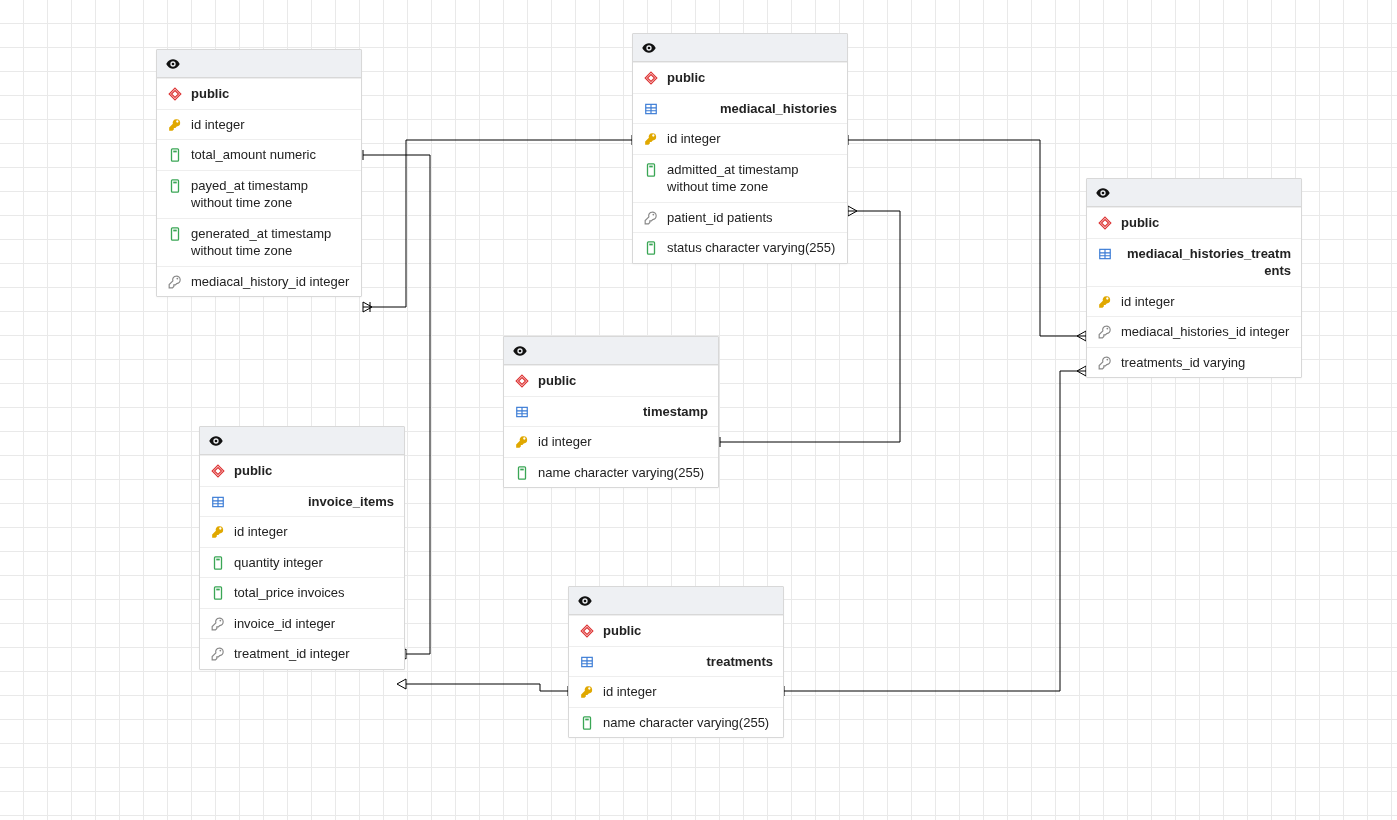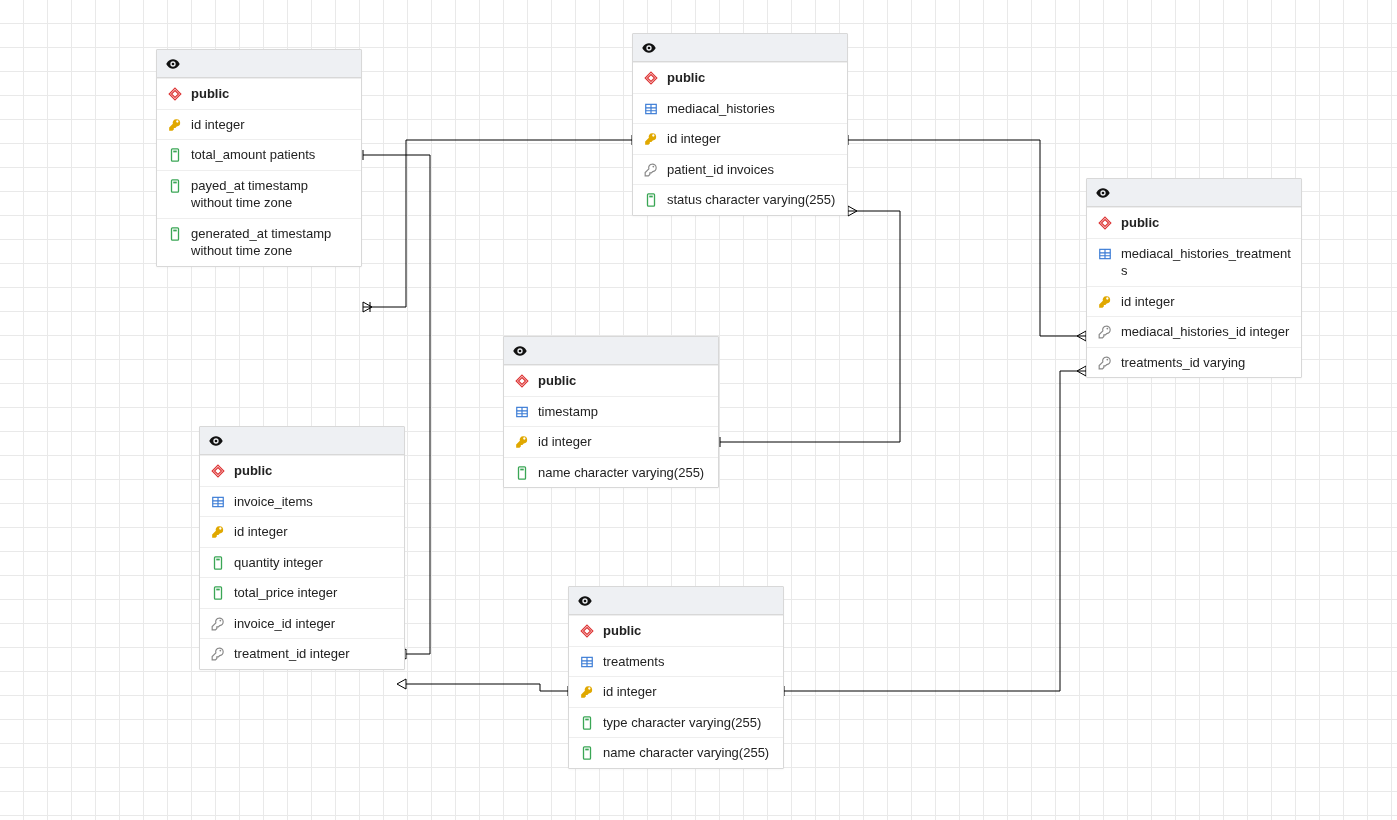--- a/index.html
+++ b/index.html
@@ -54,21 +54,21 @@
   .row {
     min-height: 30px;
     padding: 6px 10px 6px 10px;
     display: flex;
     align-items: flex-start;
     gap: 8px;
     border-top: 1px solid #eee;
   }
   .row:first-of-type { border-top: none; }
   .row-schema { font-weight: 600; }
-  .row-table { font-weight: 400; }
+  .row-table { font-weight: 700; text-align: right; }
   .row-label {
     line-height: 1.35;
     word-break: break-word;
     flex: 1;
   }
   .icon-slot { width:16px; height:16px; flex:0 0 16px; display:flex; align-items:center; justify-content:center; margin-top:1px; }
   .fk-icon, .pk-icon, .col-icon, .tbl-icon, .schema-icon { display:inline-flex; }
 </style>
 </head>
 <body>
@@ -139,39 +139,48 @@
       </span>
       <span class="row-label">id integer</span>
     </div>
     <div class="row">
       <span class="icon-slot col-icon">
         <svg width="12" height="14" viewBox="0 0 12 16">
             <rect x="2" y="1" width="8" height="14" rx="1" fill="none" stroke="#3aa655" stroke-width="1.5"></rect>
             <rect x="4" y="3" width="4" height="2" fill="#3aa655"></rect>
           </svg>
       </span>
-      <span class="row-label">total_amount patients</span>
+      <span class="row-label">total_amount numeric</span>
     </div>
     <div class="row">
       <span class="icon-slot col-icon">
         <svg width="12" height="14" viewBox="0 0 12 16">
             <rect x="2" y="1" width="8" height="14" rx="1" fill="none" stroke="#3aa655" stroke-width="1.5"></rect>
             <rect x="4" y="3" width="4" height="2" fill="#3aa655"></rect>
           </svg>
       </span>
       <span class="row-label">payed_at timestamp without time zone</span>
     </div>
     <div class="row">
       <span class="icon-slot col-icon">
         <svg width="12" height="14" viewBox="0 0 12 16">
             <rect x="2" y="1" width="8" height="14" rx="1" fill="none" stroke="#3aa655" stroke-width="1.5"></rect>
             <rect x="4" y="3" width="4" height="2" fill="#3aa655"></rect>
           </svg>
       </span>
       <span class="row-label">generated_at timestamp without time zone</span>
+    </div>
+    <div class="row">
+      <span class="icon-slot fk-icon">
+        <svg width="14" height="14" viewBox="0 0 24 24">
+            <path fill="none" stroke="#888" stroke-width="2" d="M14 2a6 6 0 0 0-5.65 8L2 16.35V22h5.65L10 19.65V17h2.65L15 14.65A6 6 0 1 0 14 2z"></path>
+            <circle cx="16" cy="6" r="1.5" fill="#888"></circle>
+          </svg>
+      </span>
+      <span class="row-label">mediacal_history_id integer</span>
     </div>
   </div>
 
   <div class="entity entity-wide" style="left:632px; top:33px;">
     <div class="entity-header">
       <span class="icon-slot eye-icon">
         <svg width="18" height="18" viewBox="0 0 24 24">
             <path fill="#111" d="M12 5c-7 0-10 7-10 7s3 7 10 7 10-7 10-7-3-7-10-7zm0 11a4 4 0 1 1 0-8 4 4 0 0 1 0 8zm0-6a2 2 0 1 0 0 4 2 2 0 0 0 0-4z"></path>
           </svg>
       </span>
@@ -196,27 +205,36 @@
     </div>
     <div class="row">
       <span class="icon-slot pk-icon">
         <svg width="14" height="14" viewBox="0 0 24 24">
             <path fill="#e0a800" d="M14 2a6 6 0 0 0-5.65 8L2 16.35V22h5.65L10 19.65V17h2.65L15 14.65A6 6 0 1 0 14 2zm2 6a2 2 0 1 1 0-4 2 2 0 0 1 0 4z"></path>
           </svg>
       </span>
       <span class="row-label">id integer</span>
     </div>
     <div class="row">
-      <span class="icon-slot fk-icon">
-        <svg width="14" height="14" viewBox="0 0 24 24">
-            <path fill="none" stroke="#888" stroke-width="2" d="M14 2a6 6 0 0 0-5.65 8L2 16.35V22h5.65L10 19.65V17h2.65L15 14.65A6 6 0 1 0 14 2z"></path>
-            <circle cx="16" cy="6" r="1.5" fill="#888"></circle>
-          </svg>
-      </span>
-      <span class="row-label">patient_id invoices</span>
+      <span class="icon-slot col-icon">
+        <svg width="12" height="14" viewBox="0 0 12 16">
+            <rect x="2" y="1" width="8" height="14" rx="1" fill="none" stroke="#3aa655" stroke-width="1.5"></rect>
+            <rect x="4" y="3" width="4" height="2" fill="#3aa655"></rect>
+          </svg>
+      </span>
+      <span class="row-label">admitted_at timestamp without time zone</span>
+    </div>
+    <div class="row">
+      <span class="icon-slot fk-icon">
+        <svg width="14" height="14" viewBox="0 0 24 24">
+            <path fill="none" stroke="#888" stroke-width="2" d="M14 2a6 6 0 0 0-5.65 8L2 16.35V22h5.65L10 19.65V17h2.65L15 14.65A6 6 0 1 0 14 2z"></path>
+            <circle cx="16" cy="6" r="1.5" fill="#888"></circle>
+          </svg>
+      </span>
+      <span class="row-label">patient_id patients</span>
     </div>
     <div class="row">
       <span class="icon-slot col-icon">
         <svg width="12" height="14" viewBox="0 0 12 16">
             <rect x="2" y="1" width="8" height="14" rx="1" fill="none" stroke="#3aa655" stroke-width="1.5"></rect>
             <rect x="4" y="3" width="4" height="2" fill="#3aa655"></rect>
           </svg>
       </span>
       <span class="row-label">status character varying(255)</span>
     </div>
@@ -364,21 +382,21 @@
       </span>
       <span class="row-label">quantity integer</span>
     </div>
     <div class="row">
       <span class="icon-slot col-icon">
         <svg width="12" height="14" viewBox="0 0 12 16">
             <rect x="2" y="1" width="8" height="14" rx="1" fill="none" stroke="#3aa655" stroke-width="1.5"></rect>
             <rect x="4" y="3" width="4" height="2" fill="#3aa655"></rect>
           </svg>
       </span>
-      <span class="row-label">total_price integer</span>
+      <span class="row-label">total_price invoices</span>
     </div>
     <div class="row">
       <span class="icon-slot fk-icon">
         <svg width="14" height="14" viewBox="0 0 24 24">
             <path fill="none" stroke="#888" stroke-width="2" d="M14 2a6 6 0 0 0-5.65 8L2 16.35V22h5.65L10 19.65V17h2.65L15 14.65A6 6 0 1 0 14 2z"></path>
             <circle cx="16" cy="6" r="1.5" fill="#888"></circle>
           </svg>
       </span>
       <span class="row-label">invoice_id integer</span>
     </div>
@@ -427,26 +445,17 @@
       </span>
       <span class="row-label">id integer</span>
     </div>
     <div class="row">
       <span class="icon-slot col-icon">
         <svg width="12" height="14" viewBox="0 0 12 16">
             <rect x="2" y="1" width="8" height="14" rx="1" fill="none" stroke="#3aa655" stroke-width="1.5"></rect>
             <rect x="4" y="3" width="4" height="2" fill="#3aa655"></rect>
           </svg>
       </span>
-      <span class="row-label">type character varying(255)</span>
-    </div>
-    <div class="row">
-      <span class="icon-slot col-icon">
-        <svg width="12" height="14" viewBox="0 0 12 16">
-            <rect x="2" y="1" width="8" height="14" rx="1" fill="none" stroke="#3aa655" stroke-width="1.5"></rect>
-            <rect x="4" y="3" width="4" height="2" fill="#3aa655"></rect>
-          </svg>
-      </span>
       <span class="row-label">name character varying(255)</span>
     </div>
   </div>
 
 </div>
 
 </body></html>

